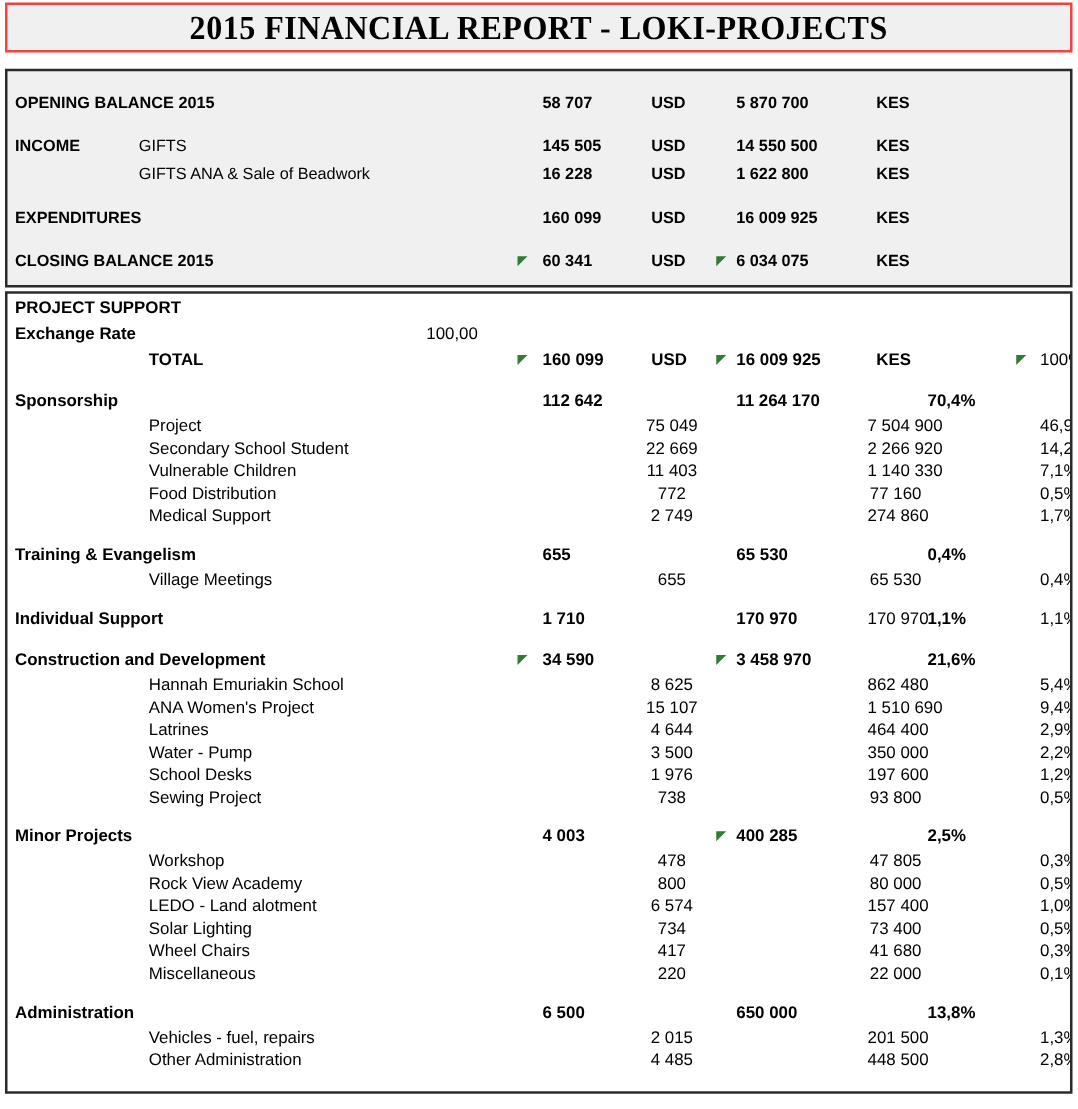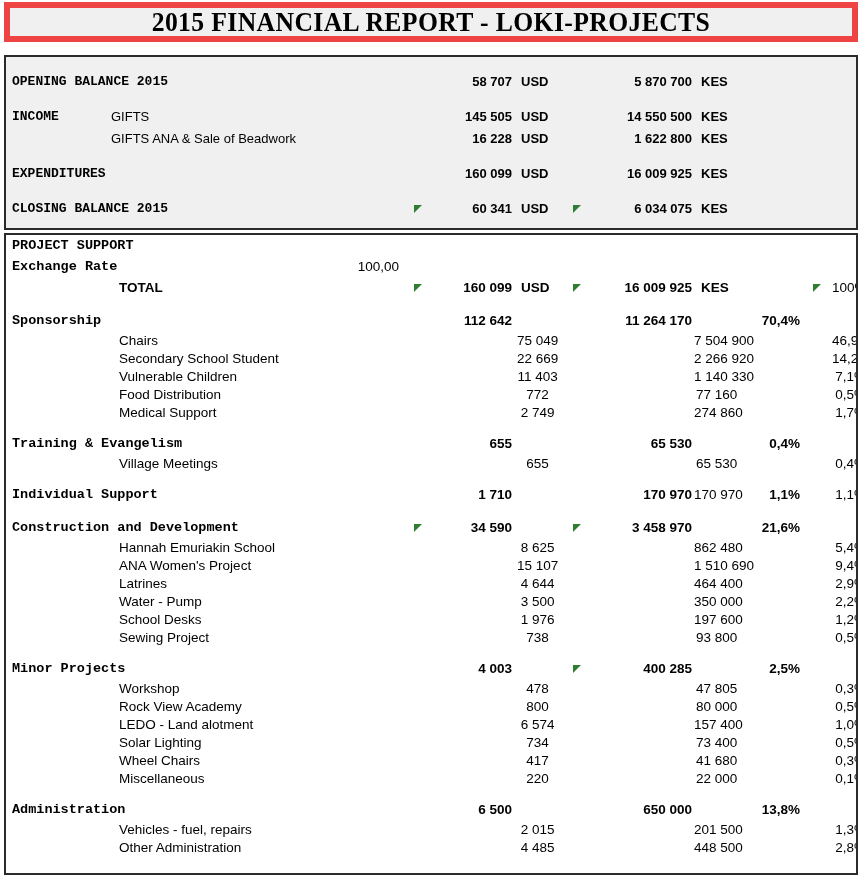--- a/index.html
+++ b/index.html
@@ -22,21 +22,21 @@
   }
 
   
   .title-box {
     position: absolute;
     left: 4px;
     top: 2px;
     width: 854px;
     height: 40px;
     background: #f0f0f0;
-    border: 6px solid #ef4444;
+    border: 2px solid #ef4444;
     box-sizing: border-box;
     display: flex;
     align-items: center;
     justify-content: center;
   }
   .title-text {
     font-family: "Liberation Serif", serif;
     font-weight: bold;
     font-size: 27px;
     letter-spacing: 0.4px;
@@ -77,24 +77,24 @@
   col.c-usdlbl  { width: 50px;  }
   col.c-mark2   { width: 25px;  }
   col.c-kes     { width: 105px; }
   col.c-keslbl  { width: 48px;  }
   col.c-pctb    { width: 60px;  }
   col.c-mark3   { width: 30px;  }
   col.c-pct     { width: 36px;  }
 
   .b { font-weight: bold; }
   .l { text-align: left; }
-  .lbl-main { padding-left: 6px !important; font-family: Liberation Mono, monospace; }
+  .lbl-main { padding-left: 6px !important; }
   .lbl-sub  { padding-left: 8px !important; }
   .unit { padding-left: 7px !important; text-align: left; font-weight: bold; }
-  .num  { text-align: right; padding-right: 2px !important; }
+  .num  { text-align: left; padding-right: 2px !important; }
 
   .srow td { height: 22px; }
   .spacer td { height: 13px; }
 
   
   .detail-box {
     position: absolute;
     left: 4px;
     top: 233px;
     width: 854px;
@@ -300,21 +300,21 @@
             <td></td>
             <td class="markcell"></td>
             <td class="b num">11 264 170</td>
             <td class="subnum"></td>
             <td class="b num">70,4%</td>
             <td></td>
             <td class="num"></td>
           </tr>
           <tr class="drow">
             <td></td>
-            <td class="l lbl-sub">Chairs</td>
+            <td class="l lbl-sub">Project</td>
             <td></td>
             <td></td>
             <td></td>
             <td class="subnum">75 049</td>
             <td></td>
             <td></td>
             <td class="subnum">7 504 900</td>
             <td></td>
             <td></td>
             <td class="num">46,9%</td>

